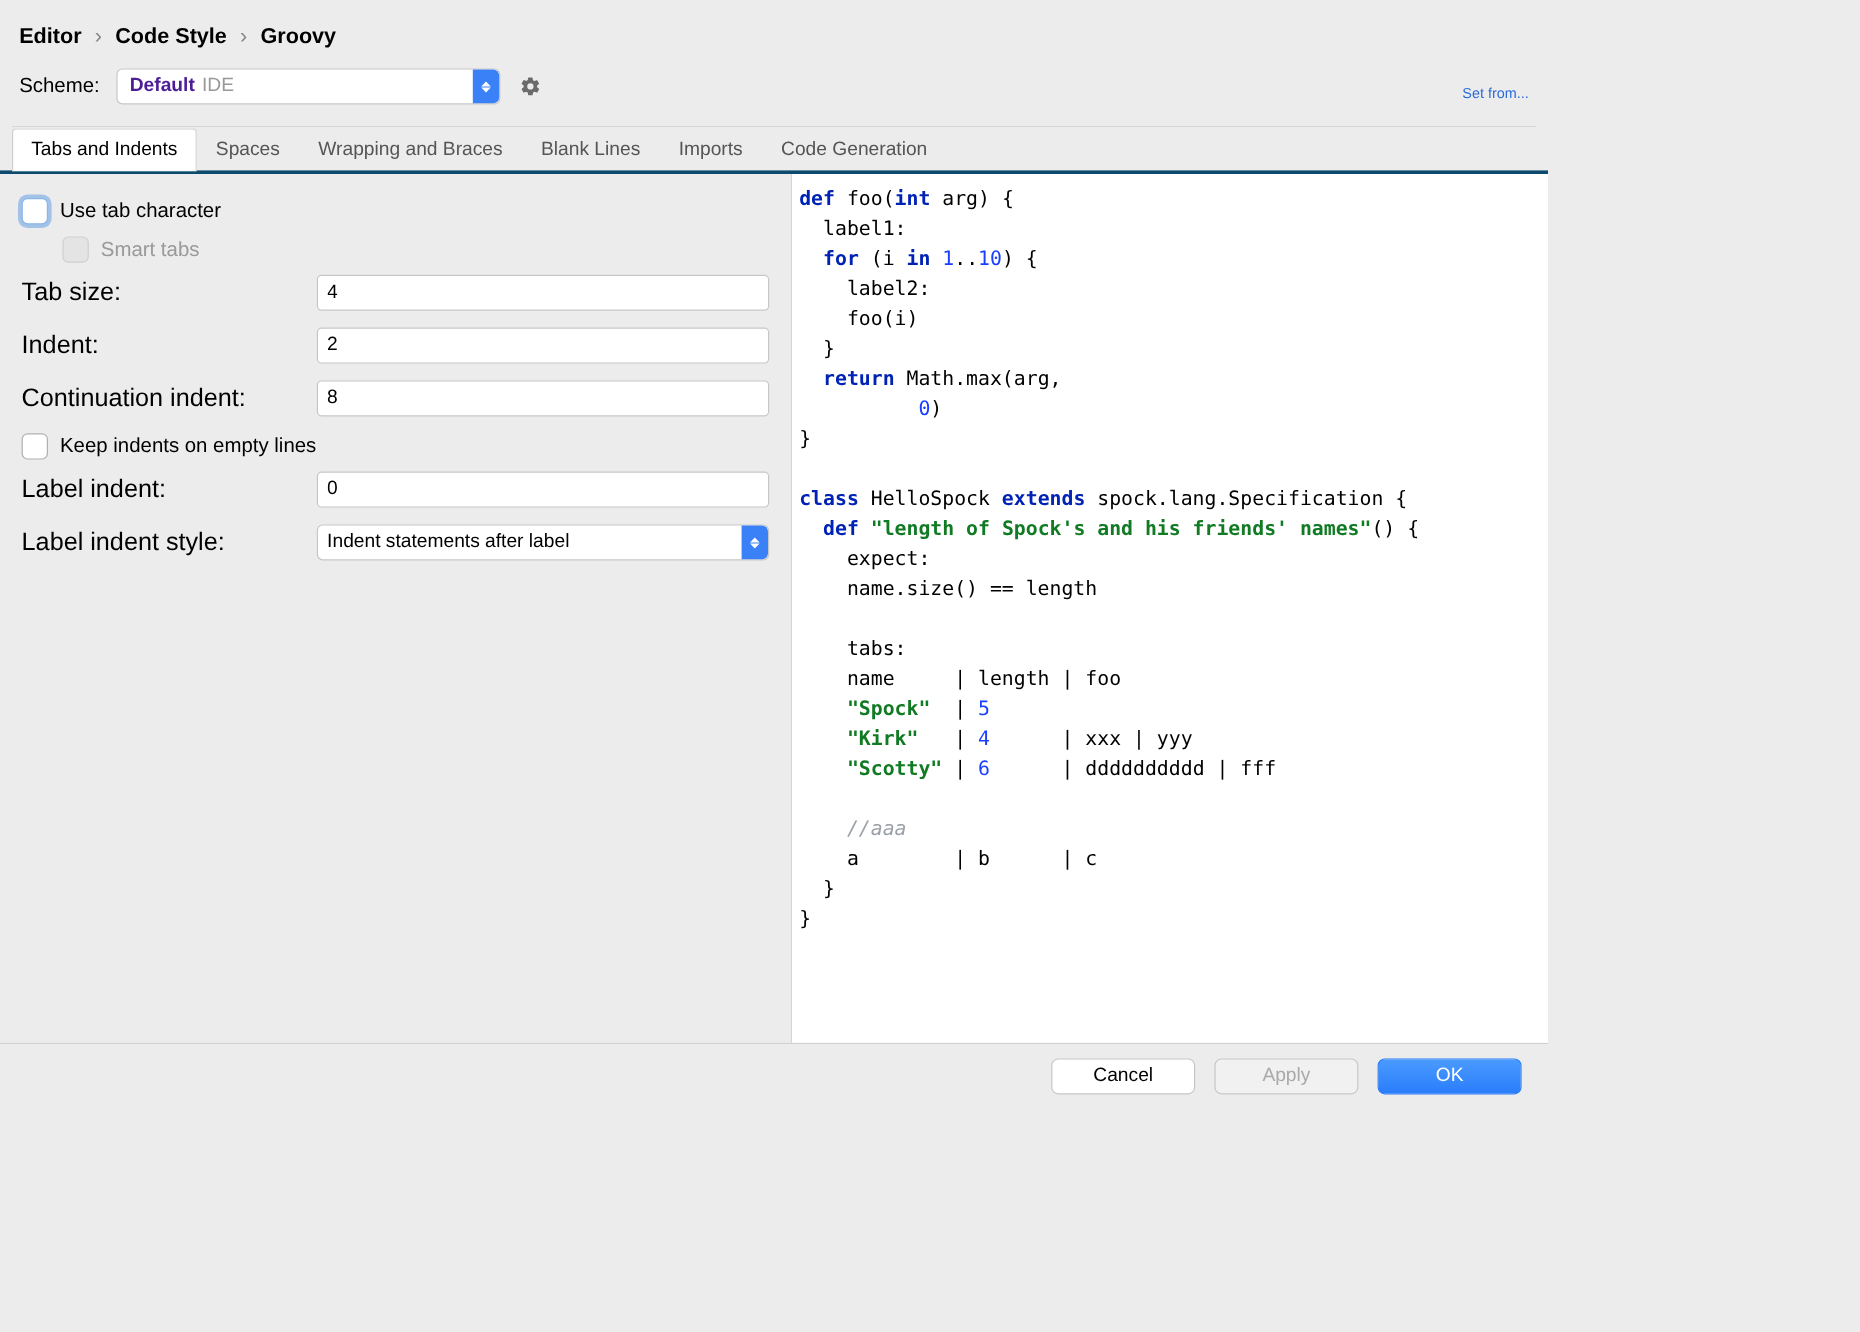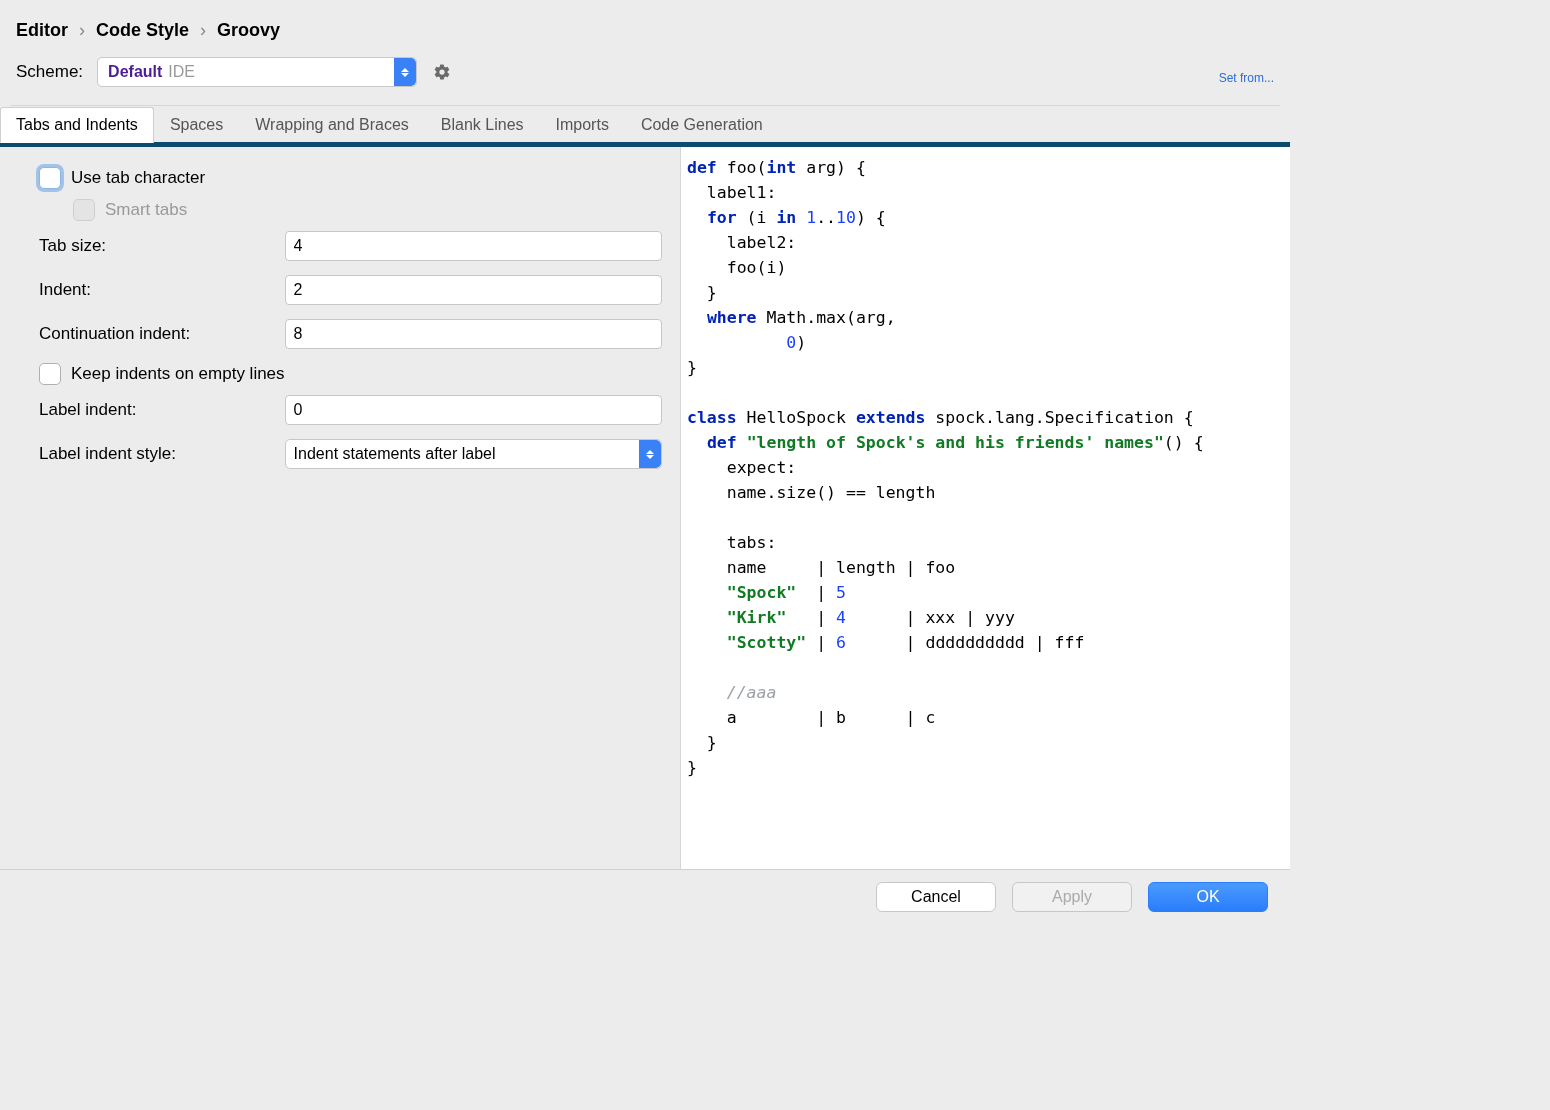--- a/index.html
+++ b/index.html
@@ -78,22 +78,23 @@
   margin-left: auto;
   color: #2b6cd8;
   font-size: 12px;
   align-self: flex-end;
   padding-bottom: 2px;
   cursor: pointer;
 }
 .hr-top { border-top: 1px solid #d6d6d6; margin: 0 10px; }
 .tabs {
   display: flex;
-  border-bottom: 5px solid #0c4a6e;
+  border-bottom: 3px solid #0c4a6e;
   background: #ececec;
+  padding-left: 10px;
 }
 .tab {
   padding: 8px 15px;
   font-size: 16px;
   color: #555;
   cursor: pointer;
   border: 1px solid transparent;
   position: relative;
   top: 1px;
 }
@@ -102,21 +103,20 @@
   border: 1px solid #cfcfcf;
   border-bottom: 1px solid #fff;
   color: #000;
   border-radius: 3px 3px 0 0;
 }
 .main {
   display: flex;
   flex: 1;
   min-height: 0;
   border-bottom: 1px solid #d0d0d0;
-  padding-left: 21px;
 }
 .left-panel {
   width: 660px;
   background: #ececec;
   padding: 20px 18px;
   border-right: 1px solid #d6d6d6;
 }
 .form-row {
   display: flex;
   align-items: center;
@@ -132,21 +132,21 @@
   flex-shrink: 0;
 }
 .checkbox.focused {
   box-shadow: 0 0 0 3px rgba(74,144,226,0.45);
   border-color: #8ab6e8;
 }
 .checkbox.disabled { background: #e4e4e4; border-color: #cfcfcf; }
 .chklabel { font-size: 17px; }
 .chklabel.disabled { color: #999; }
 .indent-child { margin-left: 34px; }
-.field-label { width: 246px; font-size: 17px; }
+.field-label { width: 246px; font-size: 21px; }
 .text-input {
   width: 378px;
   height: 30px;
   border: 1px solid #c7c7c7;
   border-radius: 4px;
   background: #fff;
   padding: 0 8px;
   font-size: 16px;
 }
 .dropdown {
@@ -295,21 +295,21 @@
         </div>
       </div>
     </div>
 
     <div class="preview"><span class="kw">def</span><span> foo(</span><span class="kw">int</span><span> arg) {</span>
 <span>  label1:</span>
 <span>  </span><span class="kw">for</span><span> (i </span><span class="kw">in</span><span> </span><span class="num">1</span><span>..</span><span class="num">10</span><span>) {</span>
 <span>    label2:</span>
 <span>    foo(i)</span>
 <span>  }</span>
-<span>  </span><span class="kw">where</span><span> Math.max(arg,</span>
+<span>  </span><span class="kw">return</span><span> Math.max(arg,</span>
 <span>          </span><span class="num">0</span><span>)</span>
 <span>}</span>
 <span></span>
 <span class="kw">class</span><span> HelloSpock </span><span class="kw">extends</span><span> spock.lang.Specification {</span>
 <span>  </span><span class="kw">def</span><span> </span><span class="str">"length of Spock's and his friends' names"</span><span>() {</span>
 <span>    expect:</span>
 <span>    name.size() == length</span>
 <span></span>
 <span>    tabs:</span>
 <span>    name     | length | foo</span>

